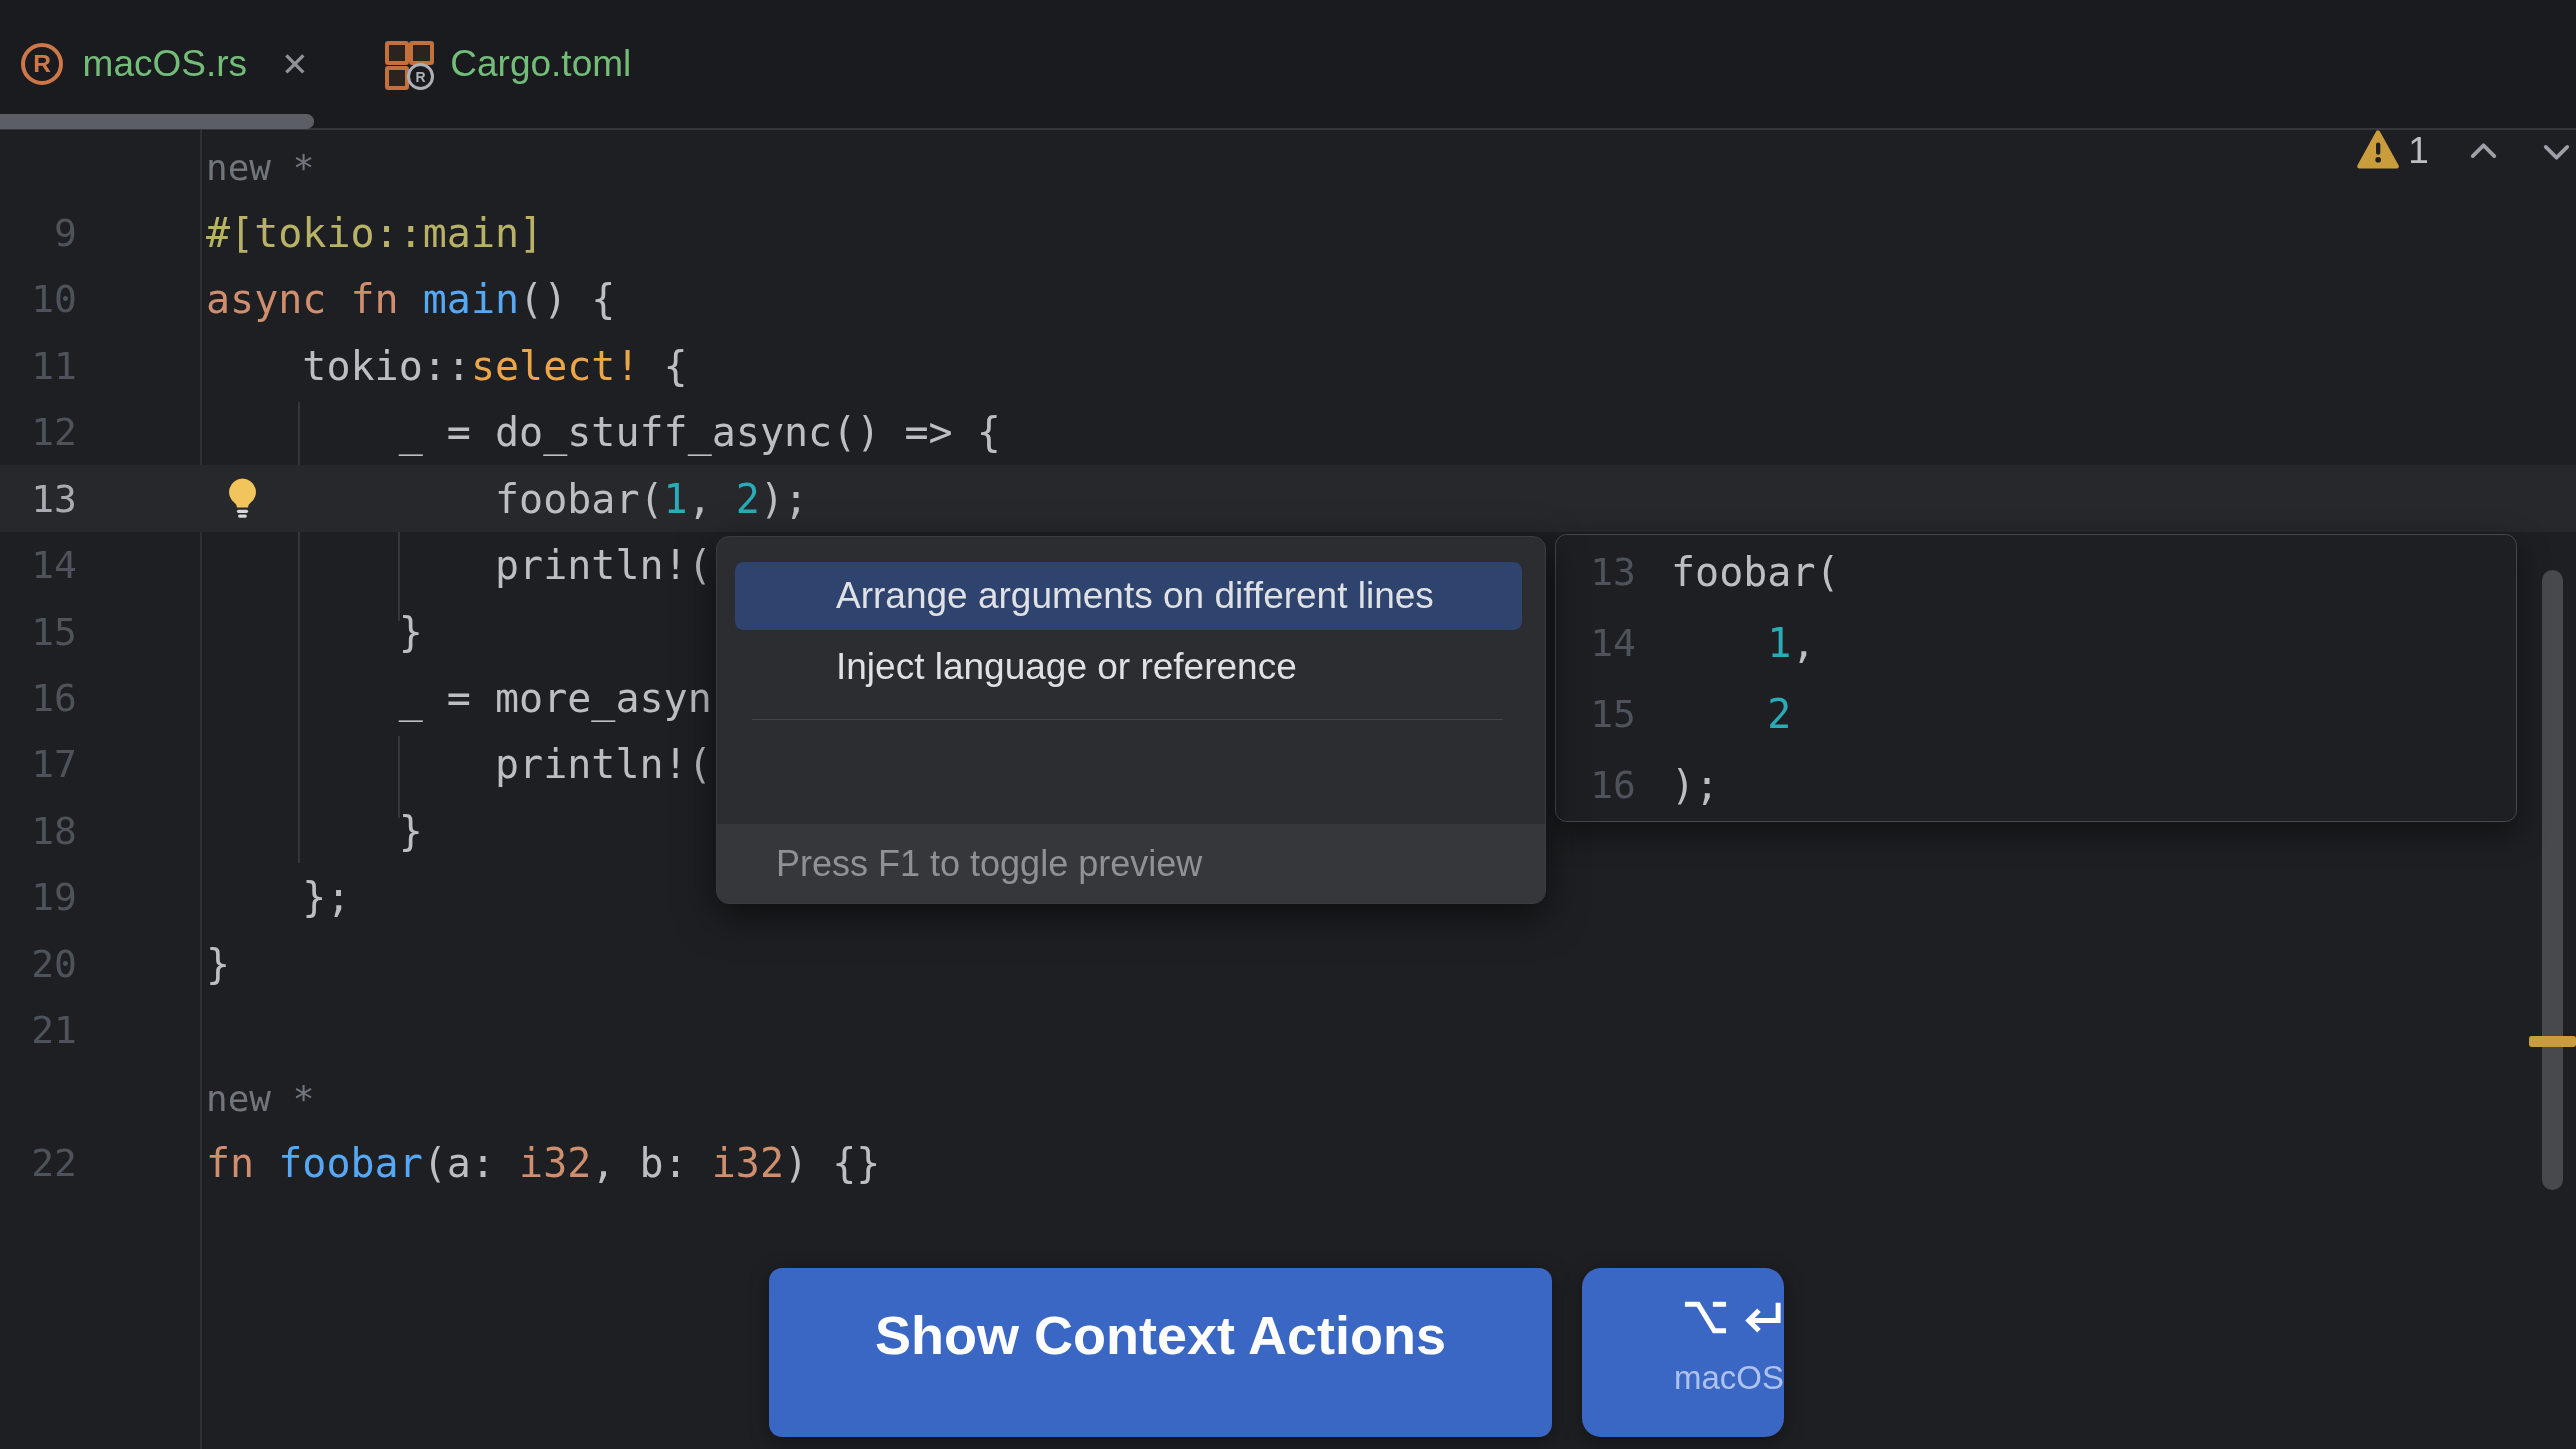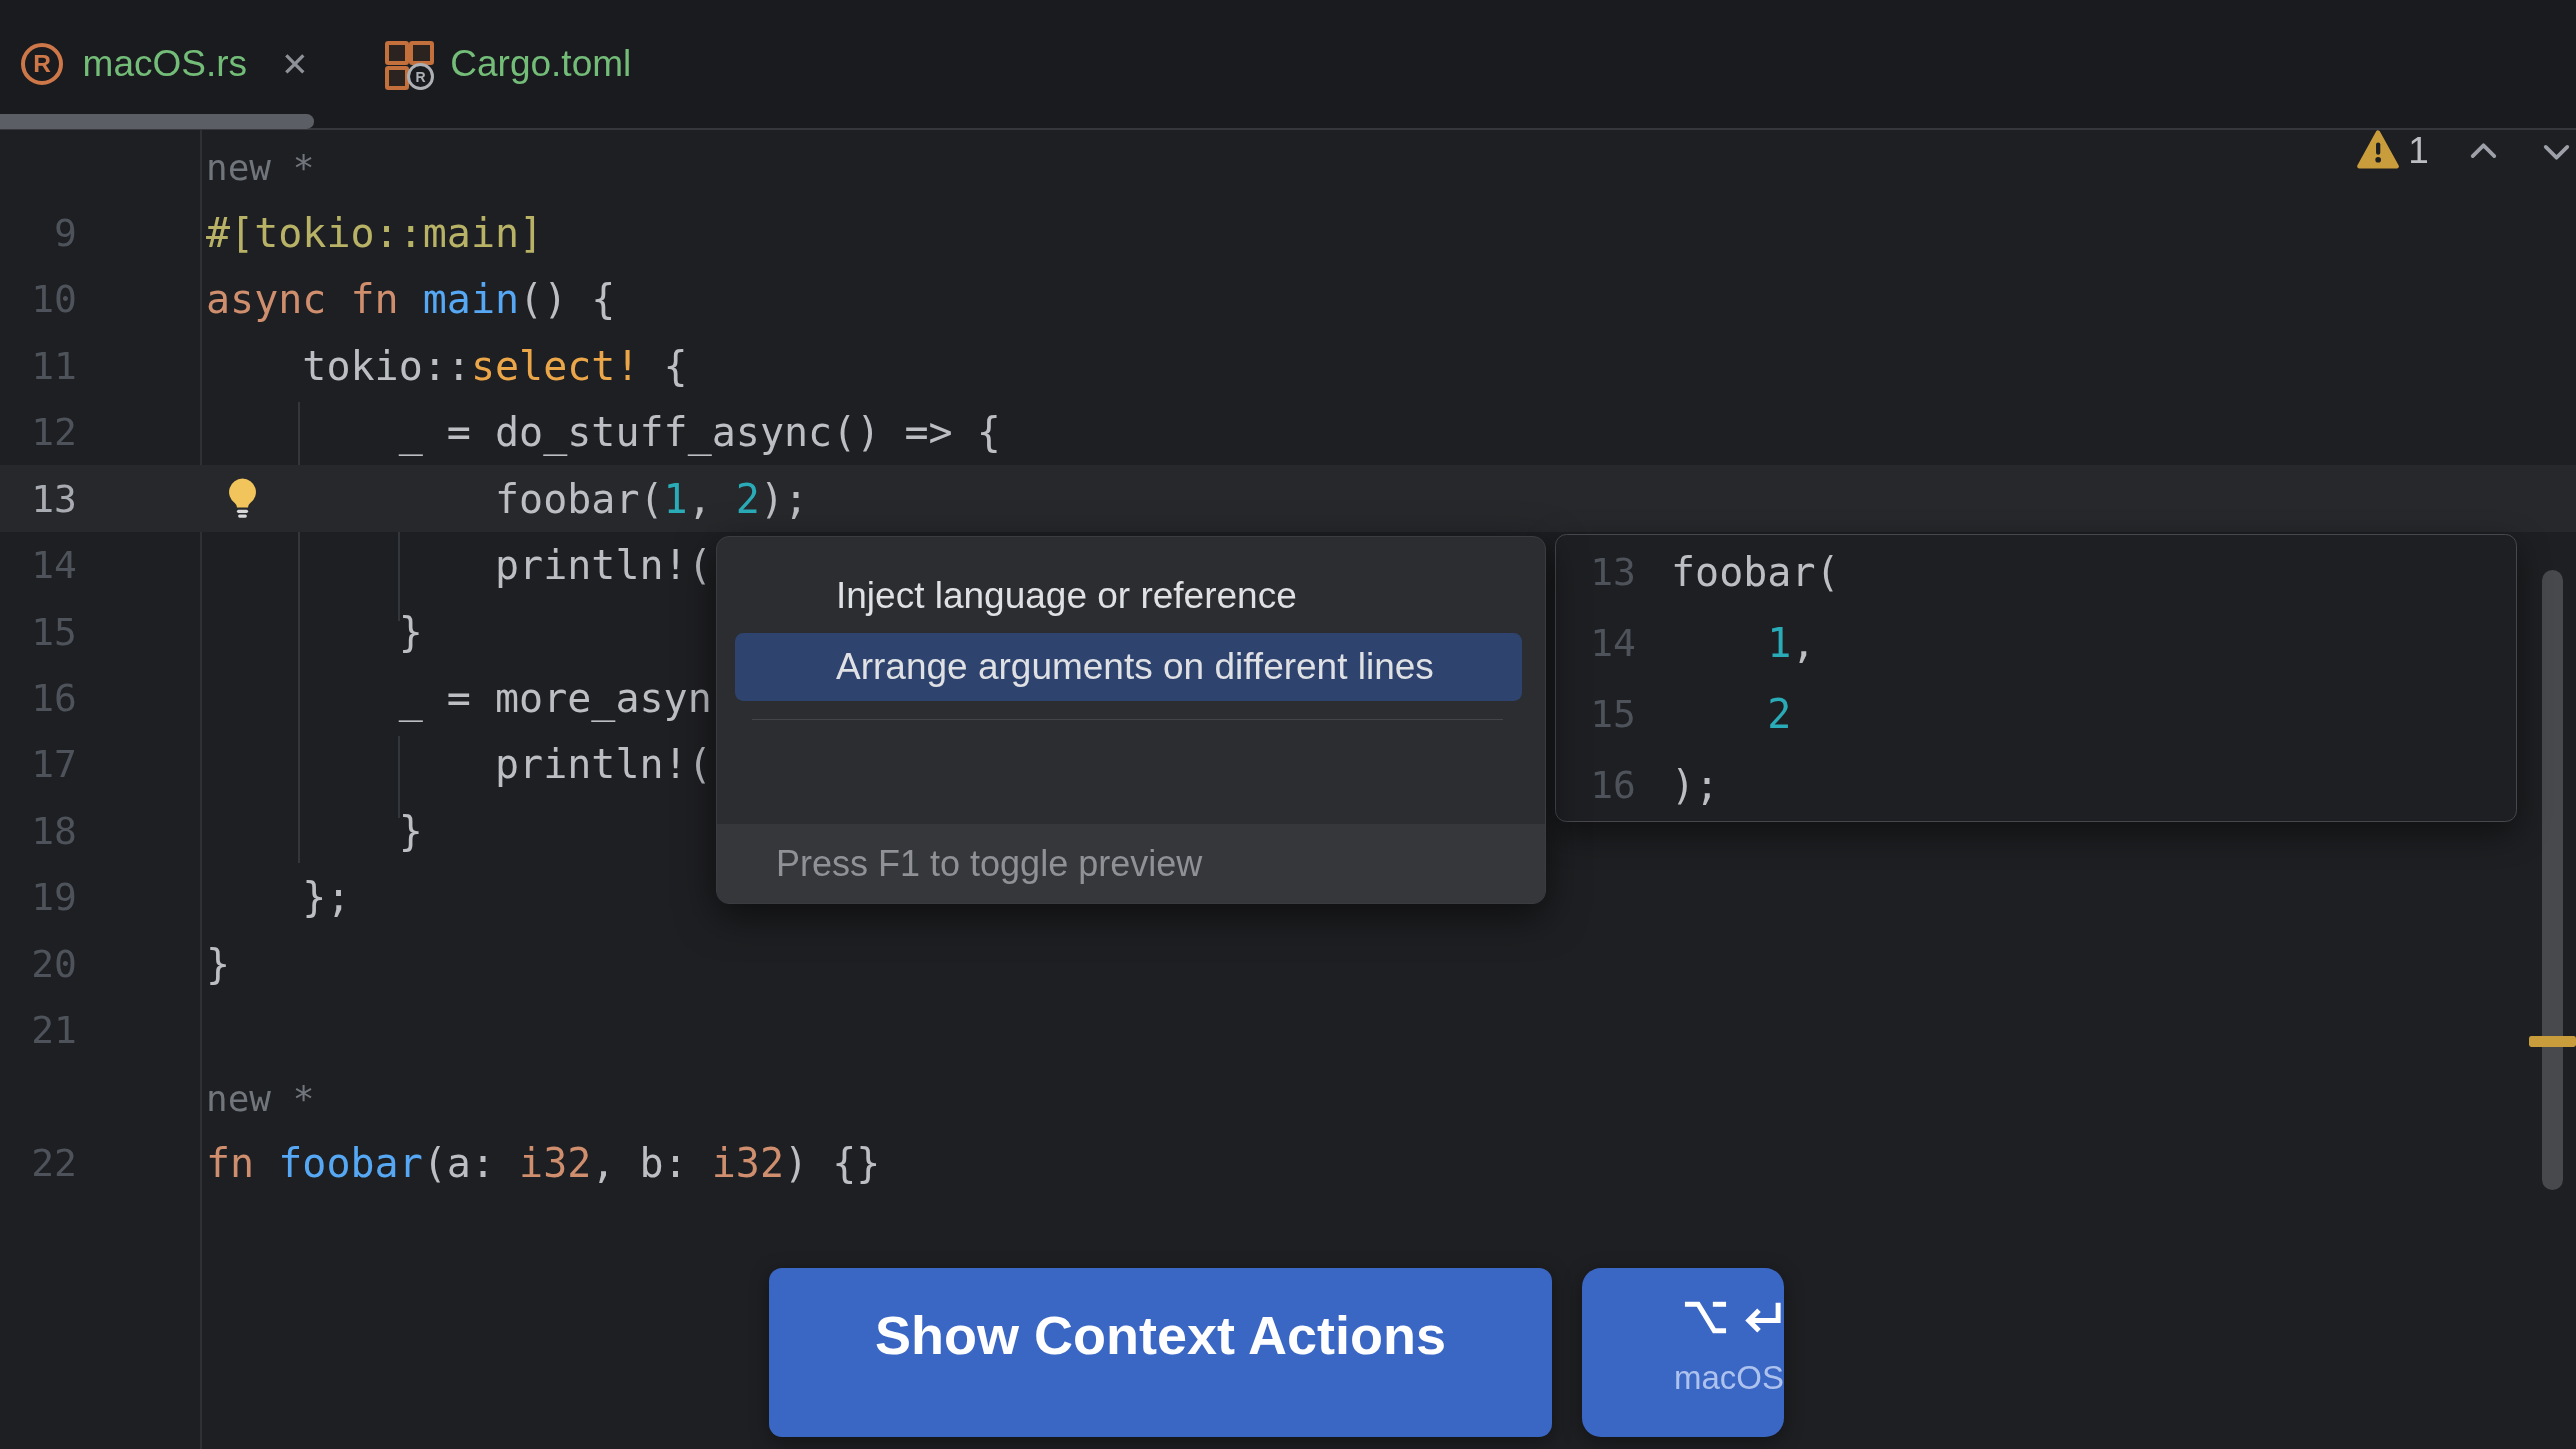--- a/index.html
+++ b/index.html
@@ -200,22 +200,22 @@
           </svg>
       </span>
     </div>
 
     <div class="vscroll"></div>
     <div class="stripe-warn"></div>
   </div>
 
   <div class="popup">
     <div>
+        <div class="pop-item sel"><span>Arrange arguments on different lines</span></div>
         <div class="pop-item"><span>Inject language or reference</span></div>
-        <div class="pop-item sel"><span>Arrange arguments on different lines</span></div>
         <div class="pop-sep"></div>
       </div>
     <div class="pop-footer">Press F1 to toggle preview</div>
   </div>
 
   <div class="preview">
     <div>
         <div class="prow">
           <span class="pnum">13</span>
           <span class="pcode"><span class="tk-plain">foobar(</span></span>

